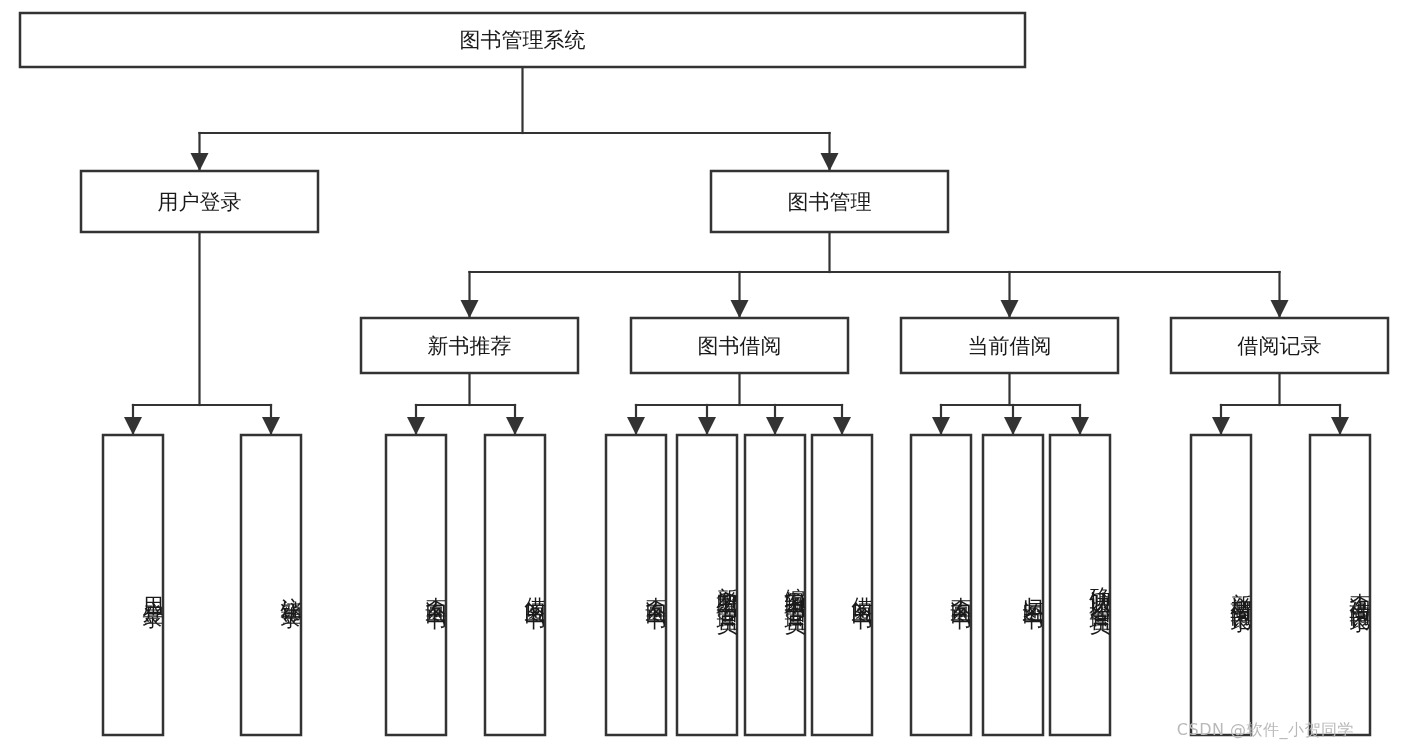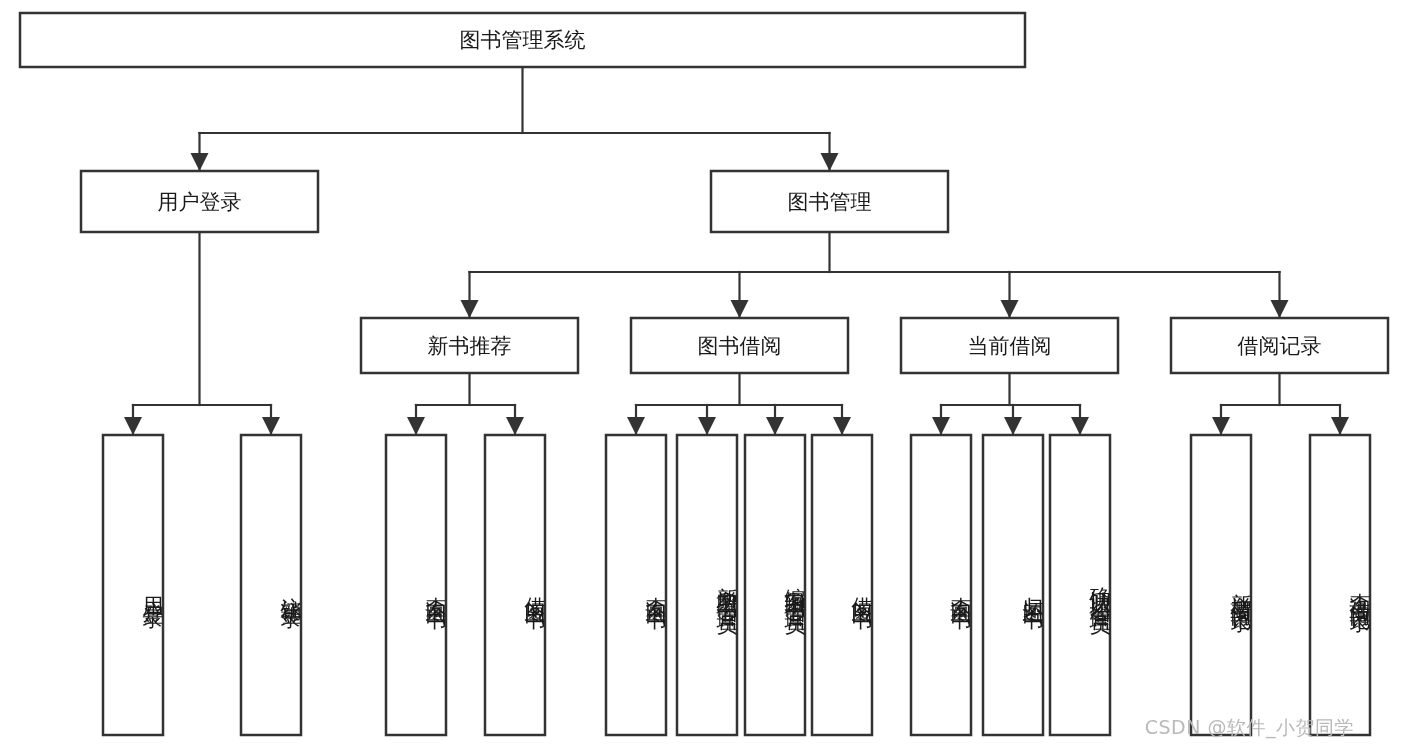--- a/index.html
+++ b/index.html
@@ -63,21 +63,21 @@
     pointer-events: none;
     display: flex;
     align-items: flex-start;
     justify-content: center;
   }
   .watermark {
     position: absolute;
     right: 14px;
     bottom: 6px;
     font-family: "DejaVu Sans", "Liberation Sans", sans-serif;
-    font-size: 19px;
+    font-size: 16px;
     color: #b9b9b9;
     white-space: nowrap;
     letter-spacing: 0.5px;
   }
 </style>
 </head>
 <body>
 
 <div id="diagram-root">
 

